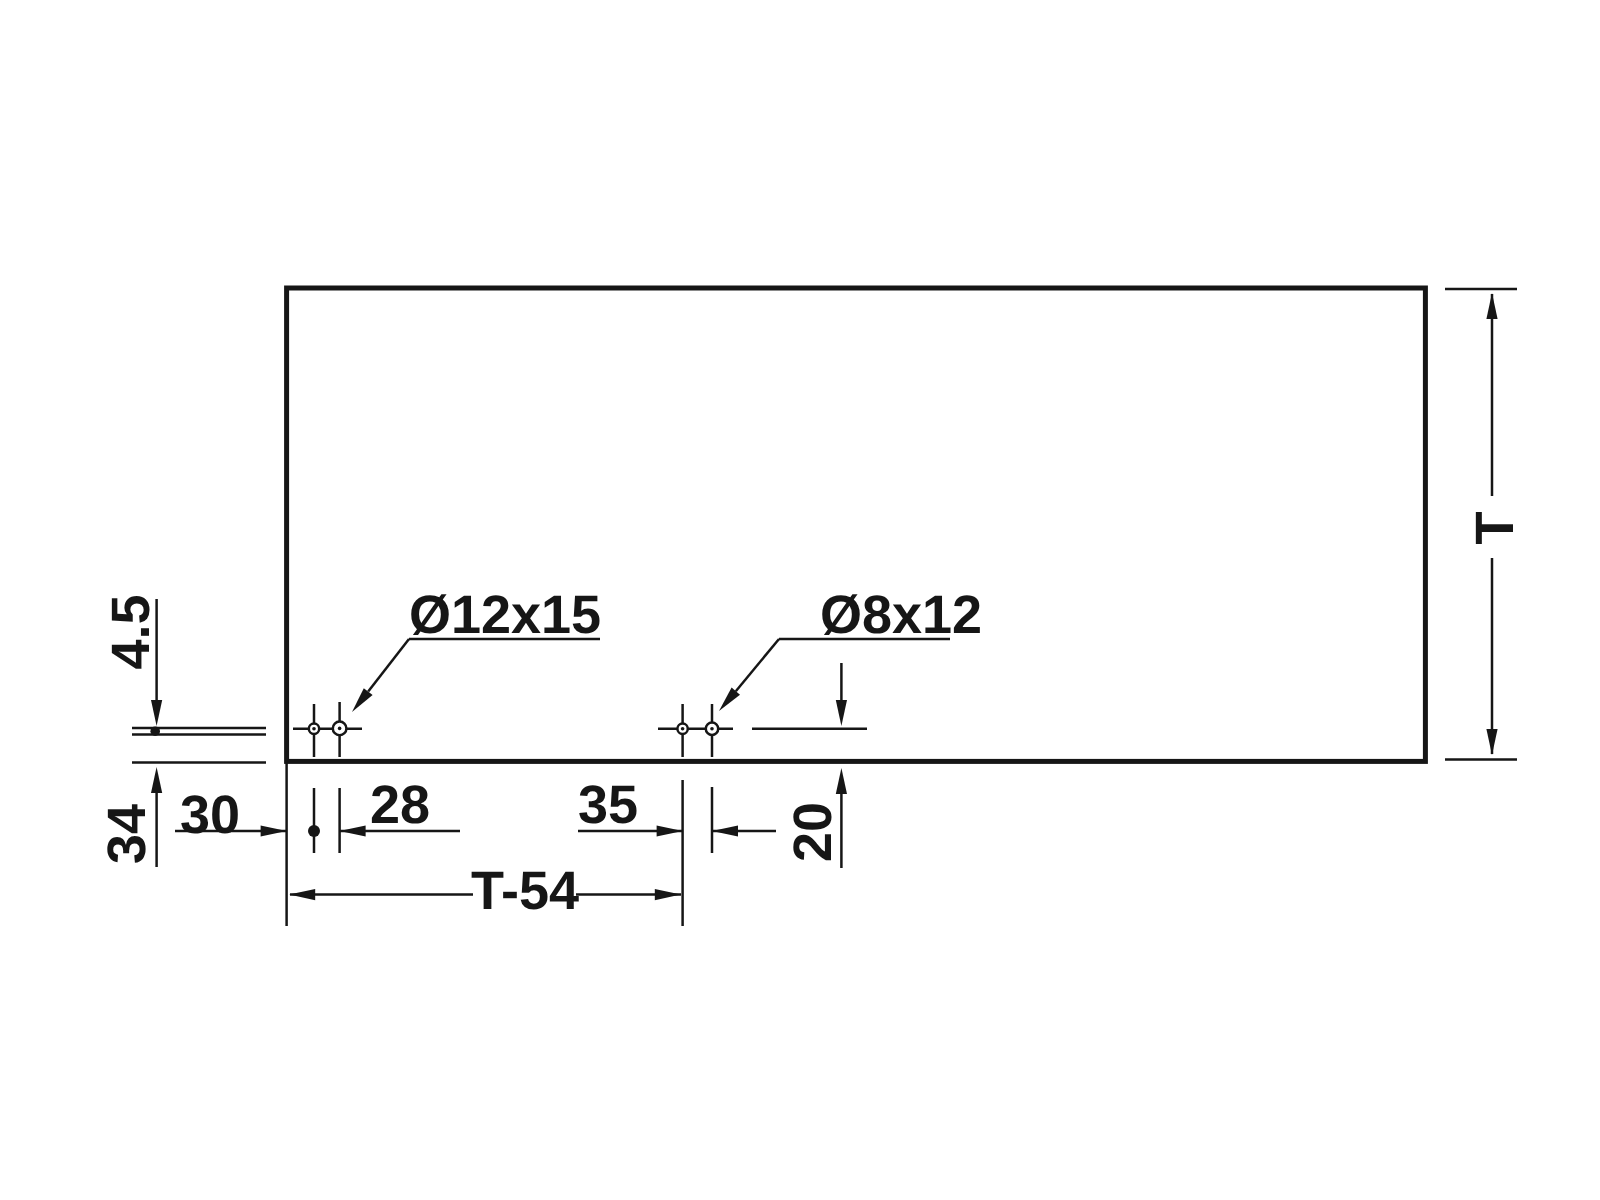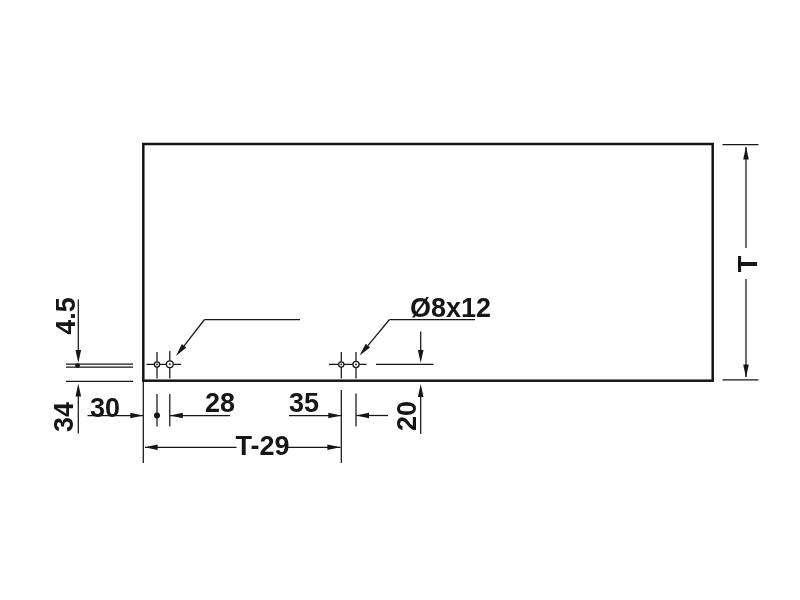--- a/index.html
+++ b/index.html
@@ -138,20 +138,21 @@
       <path d="M746,146.5 L743.2,159.5 L748.8,159.5 Z" fill="#161616" stroke="none"></path>
       <line x1="746" y1="147" x2="746" y2="248"></line>
       <line x1="746" y1="279" x2="746" y2="377"></line>
       <path d="M746,377.5 L743.2,364.5 L748.8,364.5 Z" fill="#161616" stroke="none"></path>
     </g>
   </svg>
 
   <div class="lbl rot" style="left:66px;  top:316px;">4.5</div>
   <div class="lbl rot" style="left:64px;  top:416.5px;">34</div>
   <div class="lbl" style="left:105px; top:408px;">30</div>
-  <div class="lbl" style="left:220px; top:402.5px;">28</div>
+  <div class="lbl" style="left:200px; top:402.5px;">28</div>
   <div class="lbl" style="left:304px; top:402.5px;">35</div>
   <div class="lbl rot" style="left:406.5px;top:415.5px;">20</div>
+  <div class="lbl" style="left:252.5px;top:308px;">Ø12x15</div>
   <div class="lbl" style="left:432.5px;top:307.5px;margin-left:18px;">Ø8x12</div>
-  <div class="lbl" style="left:262.5px;top:445.5px;">T-29</div>
+  <div class="lbl" style="left:262.5px;top:445.5px;">T-54</div>
   <div class="lbl rot" style="left:748px; top:263.5px;">T</div>
 
 </div>
 
 </body></html>

